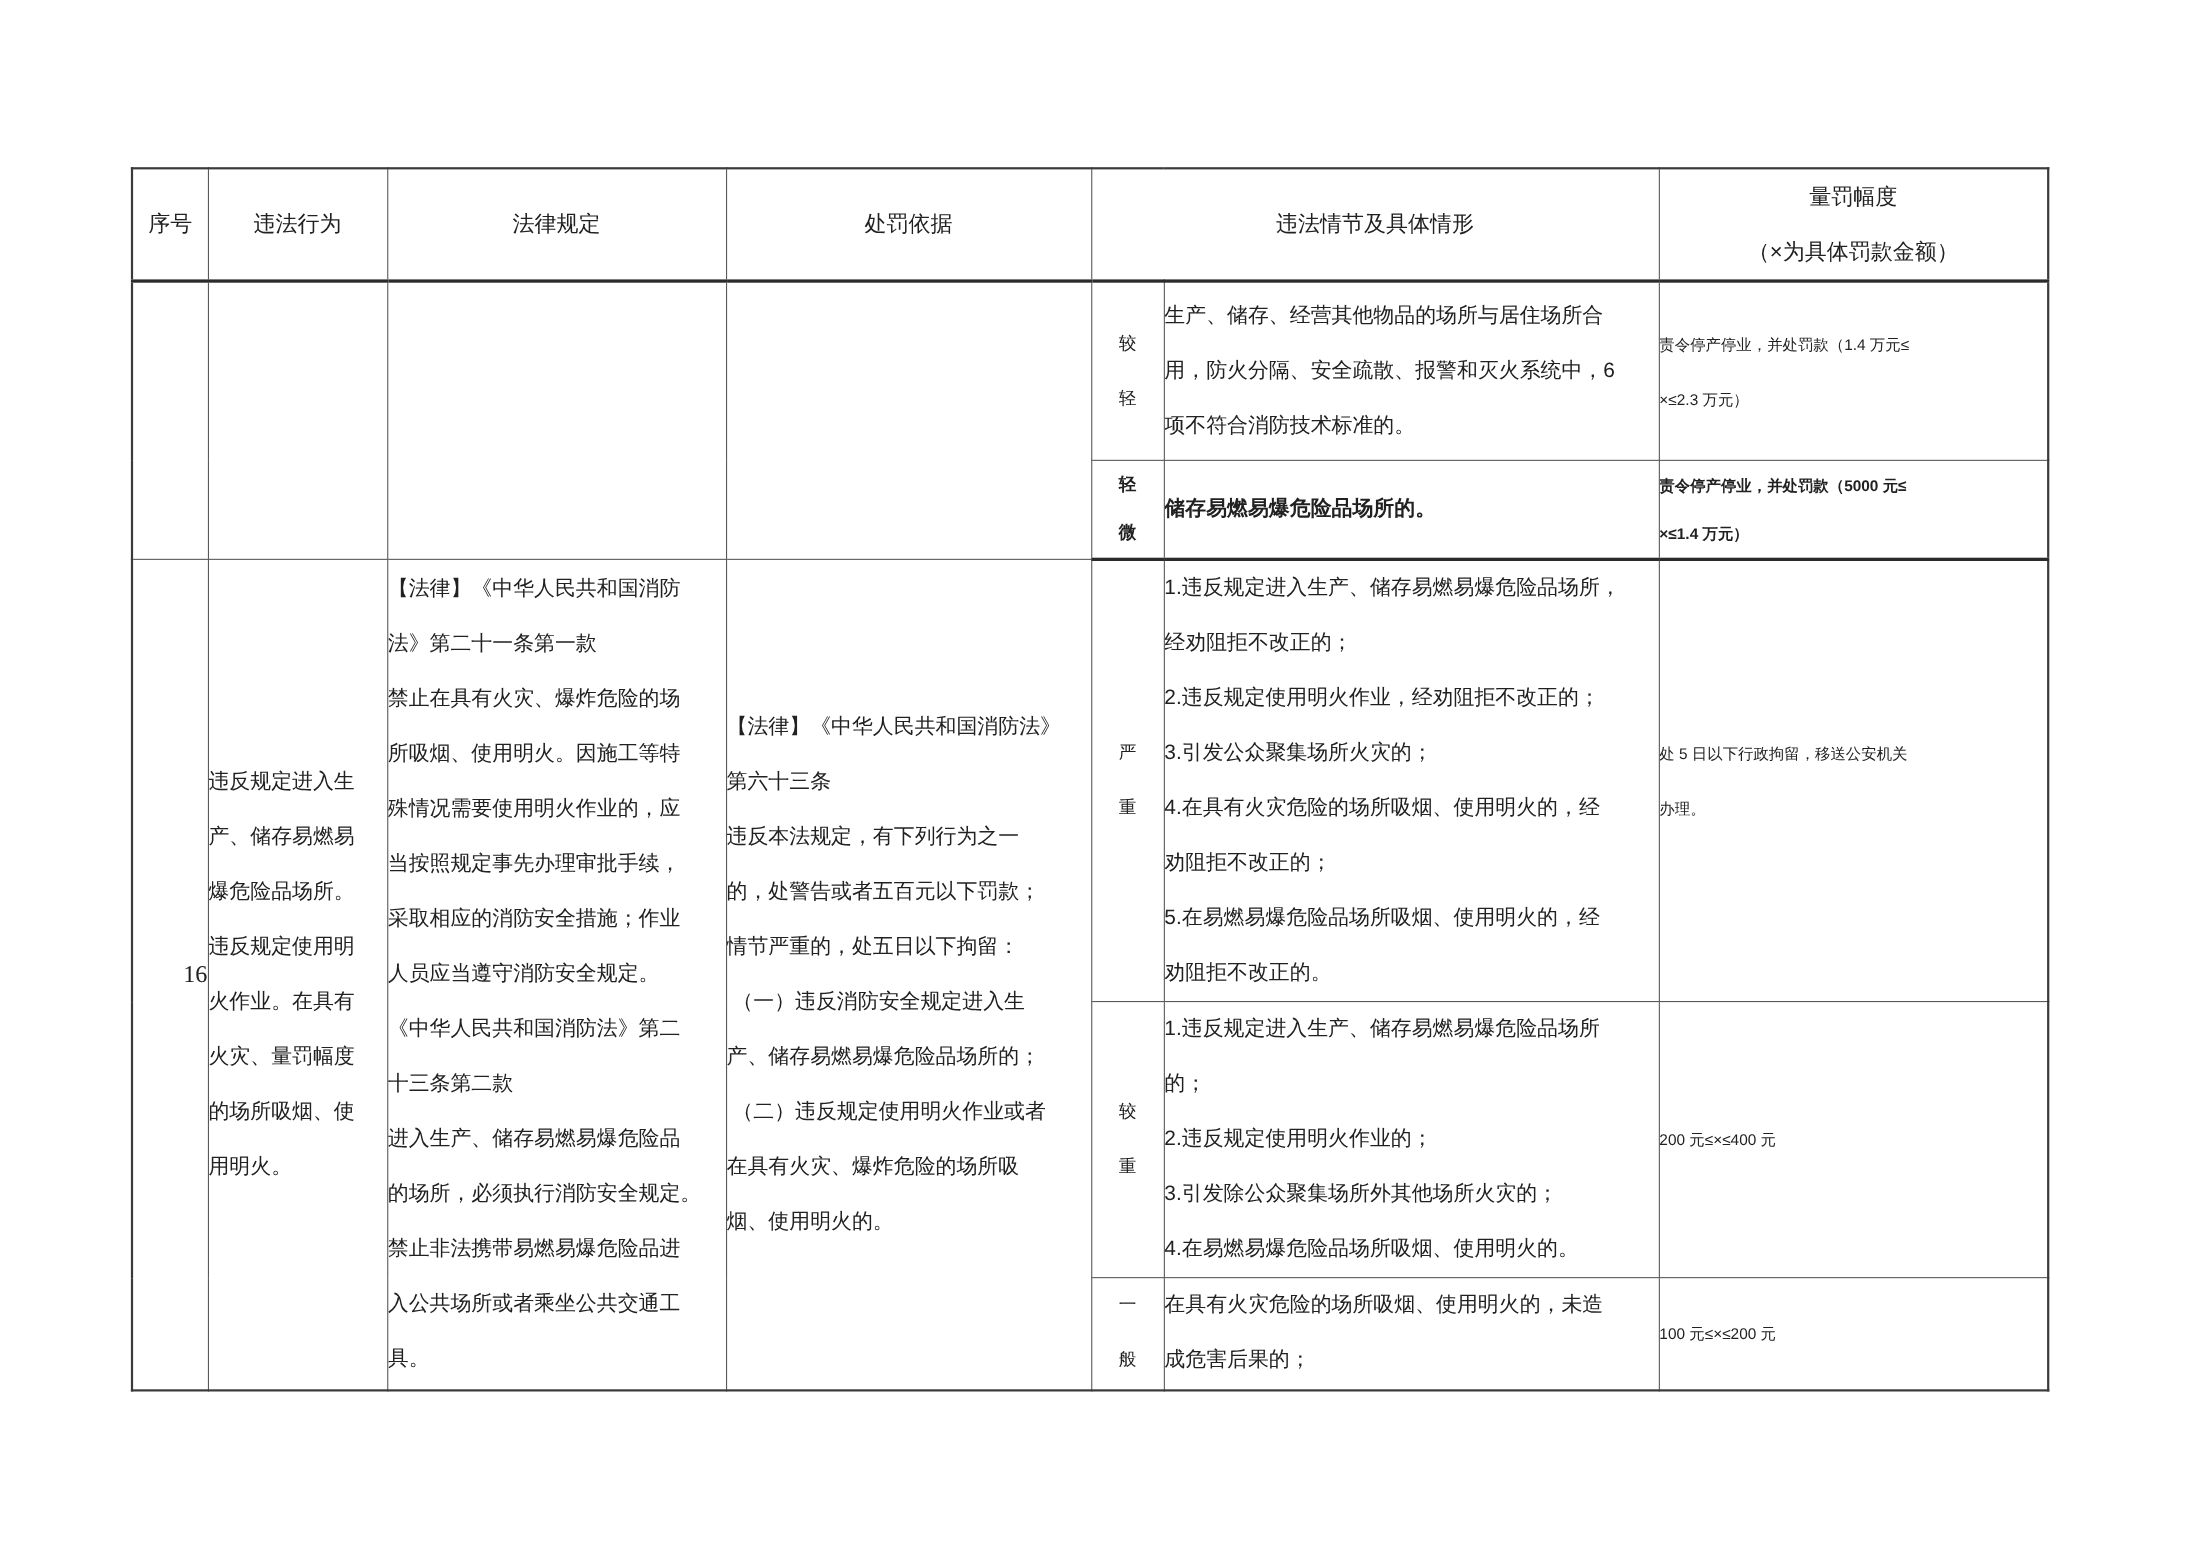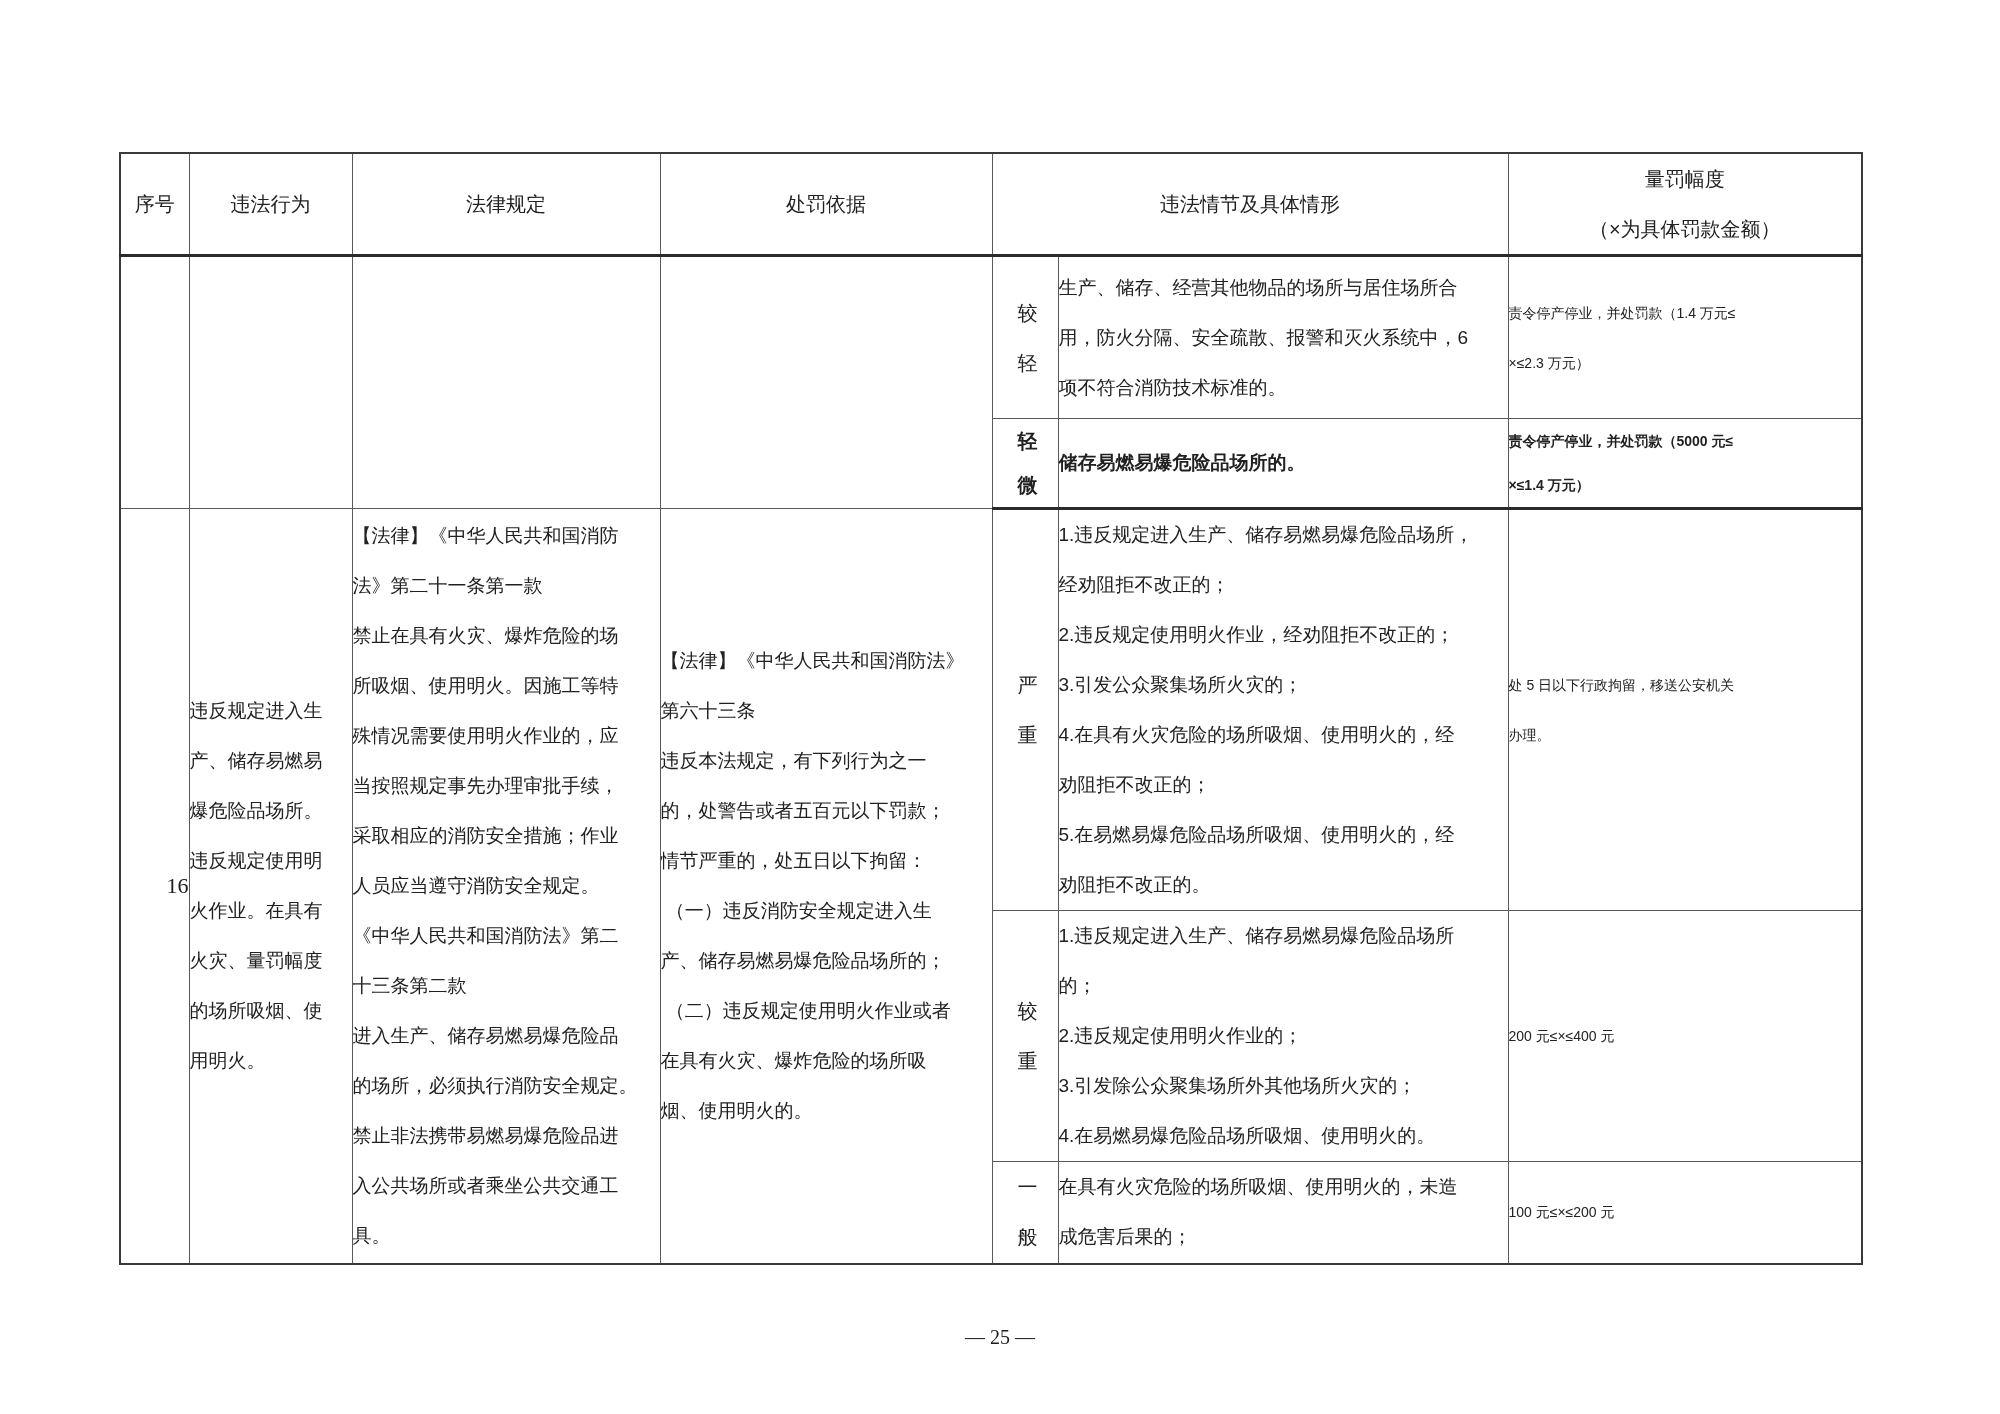--- a/index.html
+++ b/index.html
@@ -25,21 +25,21 @@
     overflow:hidden;
   }
   tr.header-row th{
     border-bottom:3px solid #2b2b2b;
     text-align:center;
     font-size:20px;
     white-space:pre-wrap;
   }
   tr.thick td{border-bottom:3px solid #2b2b2b;font-weight:bold;}
   .pre{white-space:pre-wrap;word-break:break-all;}
-  .sev{text-align:right;padding:0 20px;font-size:20px;}
+  .sev{text-align:center;padding:0 20px;font-size:16px;}
   .idx{
     text-align:right;
     font-family:"Liberation Serif","DejaVu Serif",serif;
     font-size:22px;
   }
   .r-minor td{line-height:44px;}
   .penalty-cell{font-size:14px;}
   .page-number{
     position:absolute;left:0;top:1326px;width:2000px;
     text-align:center;
@@ -154,15 +154,14 @@
 
     <tr style="height:102px">
       <td class="sev">一般</td>
       <td class="pre">在具有火灾危险的场所吸烟、使用明火的，未造
 成危害后果的；</td>
       <td class="pre penalty-cell">100 元≤×≤200 元</td>
     </tr>
   </tbody>
     </table>
 
-  <div class="page-number">— 25 —</div>
 
 </div>
 
 </body></html>

